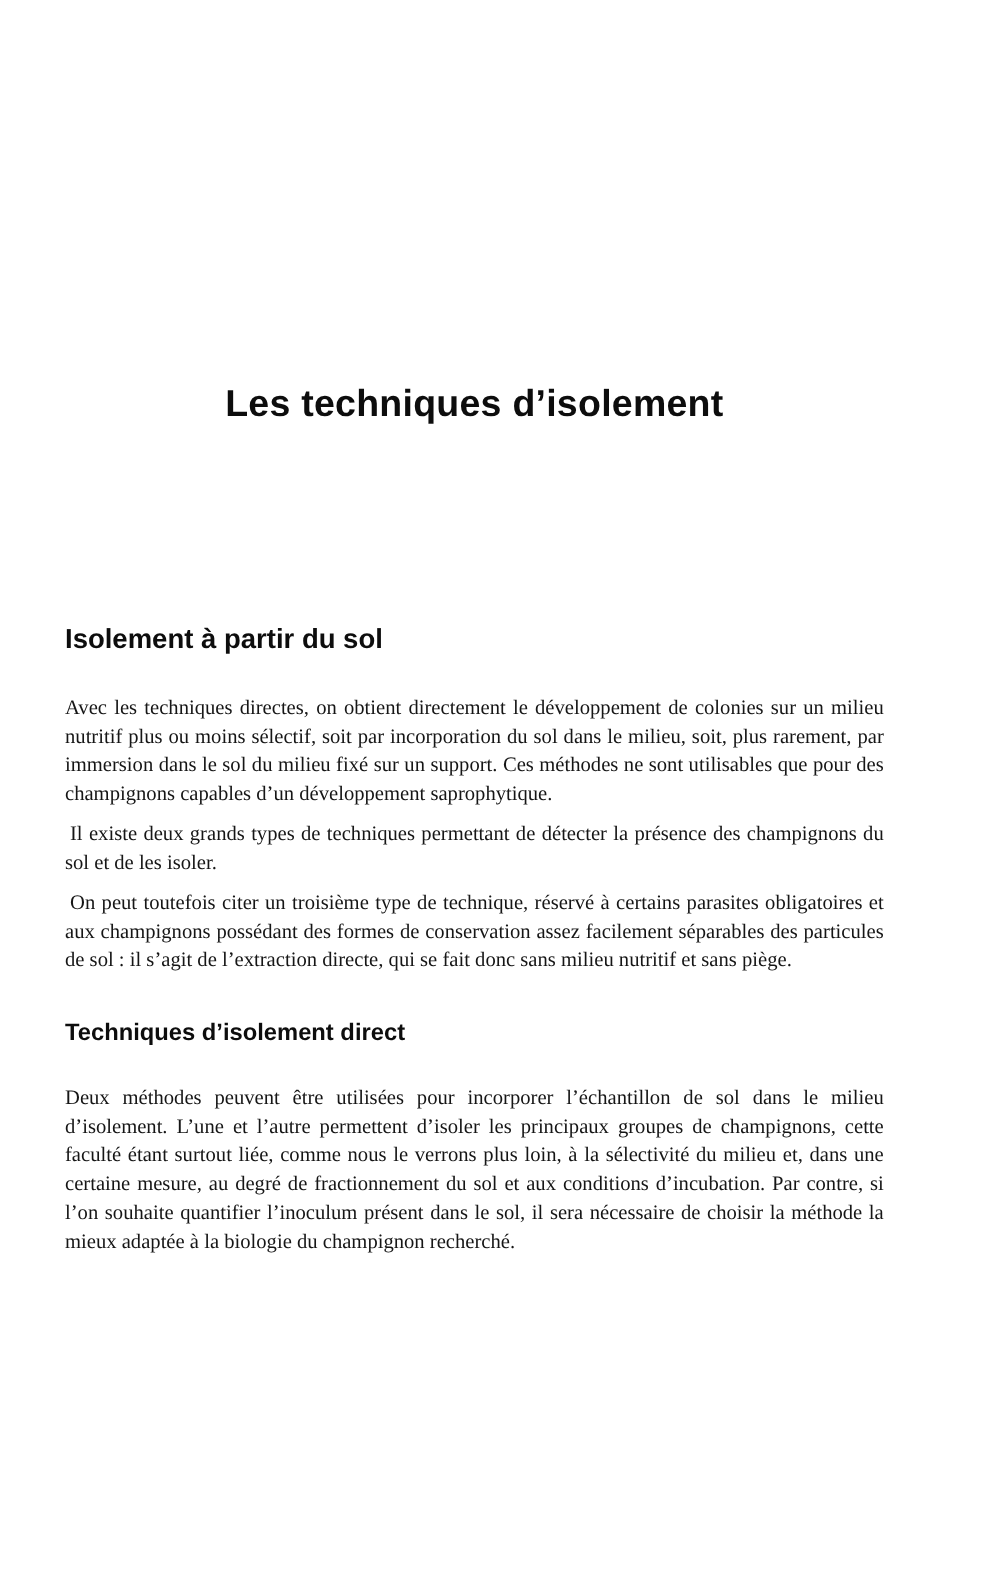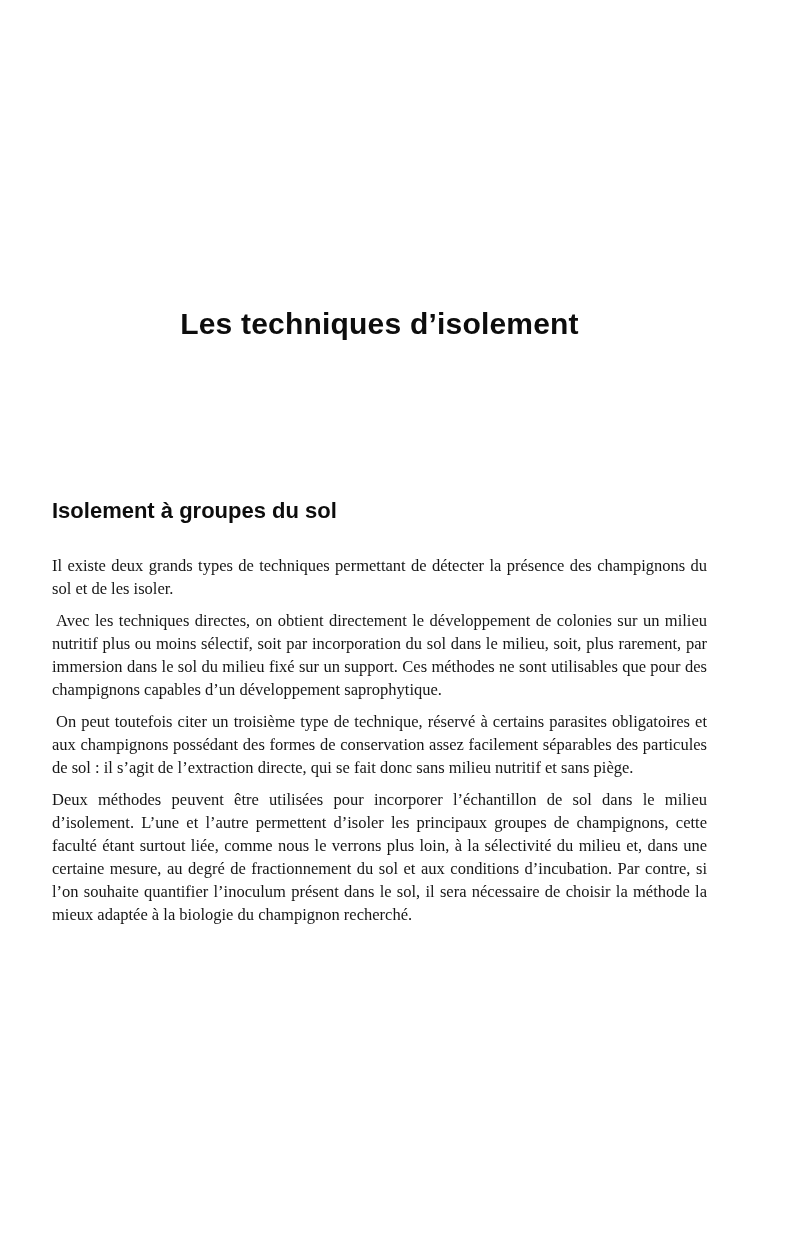--- a/index.html
+++ b/index.html
@@ -57,29 +57,30 @@
 </head>
 <body>
 
 <div class="page">
 
   <h1 class="title">Les techniques d’isolement</h1>
 
   <div class="body-text">
 
     <section>
-      <h2 class="section-heading">Isolement à groupes du sol</h2>
+      <h2 class="section-heading">Isolement à partir du sol</h2>
+
+      <p>Avec les techniques directes, on obtient directement le développement de colonies sur un milieu nutritif plus ou moins sélectif, soit par incorporation du sol dans le milieu, soit, plus rarement, par immersion dans le sol du milieu fixé sur un support. Ces méthodes ne sont utilisables que pour des champignons capables d’un développement saprophytique.</p>
 
       <p>Il existe deux grands types de techniques permettant de détecter la présence des champignons du sol et de les isoler.</p>
-
-      <p>Avec les techniques directes, on obtient directement le développement de colonies sur un milieu nutritif plus ou moins sélectif, soit par incorporation du sol dans le milieu, soit, plus rarement, par immersion dans le sol du milieu fixé sur un support. Ces méthodes ne sont utilisables que pour des champignons capables d’un développement saprophytique.</p>
 
 
       <p>On peut toutefois citer un troisième type de technique, réservé à certains parasites obligatoires et aux champignons possédant des formes de conservation assez facilement séparables des particules de sol : il s’agit de l’extraction directe, qui se fait donc sans milieu nutritif et sans piège.</p>
     </section>
 
     <section>
+      <h3 class="subsection-heading">Techniques d’isolement direct</h3>
 
       <p>Deux méthodes peuvent être utilisées pour incorporer l’échantillon de sol dans le milieu d’isolement. L’une et l’autre permettent d’isoler les principaux groupes de champignons, cette faculté étant surtout liée, comme nous le verrons plus loin, à la sélectivité du milieu et, dans une certaine mesure, au degré de fractionnement du sol et aux conditions d’incubation. Par contre, si l’on souhaite quantifier l’inoculum présent dans le sol, il sera nécessaire de choisir la méthode la mieux adaptée à la biologie du champignon recherché.</p>
     </section>
 
   </div>
 </div>
 
 </body></html>

